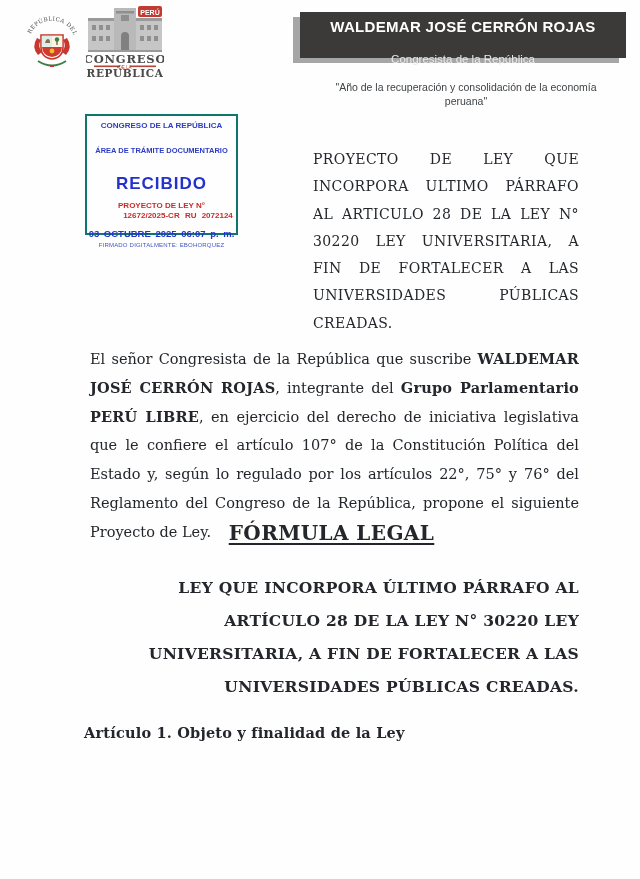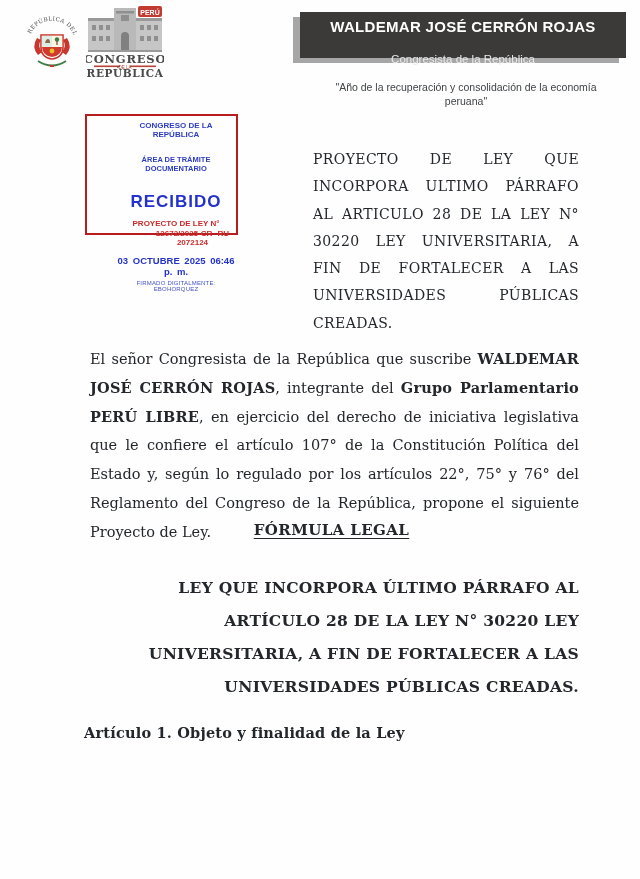--- a/index.html
+++ b/index.html
@@ -33,26 +33,25 @@
   .year-quote {
     position: absolute; left: 330px; top: 81px; width: 272px;
     text-align: center;
     font-family: "Liberation Sans", sans-serif;
     font-size: 10.5px; line-height: 13.5px; color: #3f4346;
   }
 
   
   .stamp {
     position: absolute; left: 85px; top: 114px; width: 153px; height: 121px;
-    border: 2px solid #b91c1c;
+    border: 2px solid #0f766e;
     box-sizing: border-box;
     text-align: center;
     font-family: "Liberation Sans", sans-serif;
     padding-top: 5px;
-    padding-left: 29px;
   }
   .stamp .org  { font-size: 8px;   font-weight: bold; color: #2d3cc4; }
   .stamp .area { font-size: 7.5px; font-weight: bold; color: #2d3cc4; margin-top: 16px; }
   .stamp .received { font-size: 17px; font-weight: bold; color: #2432cc; letter-spacing: 1px; margin-top: 19px; }
   .stamp .doc-label  { font-size: 8px; font-weight: bold; color: #cc2a2a; margin-top: 7px; }
   .stamp .doc-number { font-size: 8px; font-weight: bold; color: #cc2a2a; margin-top: 1px; word-spacing: 3px; margin-left: 33px; }
   .stamp .date-time  { font-size: 9.5px; font-weight: bold; color: #2432cc; margin-top: 8px; word-spacing: 2px; }
   .stamp .signature  { font-size: 6px; color: #4553c9; margin-top: 3px; letter-spacing: 0.2px; }
 
   
@@ -69,21 +68,21 @@
     position: absolute; left: 90px; top: 345px; width: 489px;
     font-size: 14.5px; line-height: 28.8px;
     text-align: justify;
     color: #23262b;
   }
   .intro-paragraph b { letter-spacing: 0.2px; }
 
   .formula-heading {
     position: absolute; left: 84px; top: 521px; width: 495px;
     text-align: center;
-    font-size: 15px; font-weight: bold; letter-spacing: 0.4px;
+    font-size: 20px; font-weight: bold; letter-spacing: 0.4px;
     text-decoration: underline;
     text-underline-offset: 3px;
   }
 
   .law-title {
     position: absolute; left: 84px; top: 571px; width: 495px;
     text-align: right;
     font-size: 15.5px; font-weight: bold;
     line-height: 33px; letter-spacing: 0.3px;
   }
@@ -178,21 +177,21 @@
   </div>
 
   <div class="year-quote">"Año de la recuperación y consolidación de la economía peruana"</div>
 
   <div class="stamp">
     <div class="org">CONGRESO DE LA REPÚBLICA</div>
     <div class="area">ÁREA DE TRÁMITE DOCUMENTARIO</div>
     <div class="received">RECIBIDO</div>
     <div class="doc-label">PROYECTO DE LEY N°</div>
     <div class="doc-number">12672/2025-CR RU 2072124</div>
-    <div class="date-time">03 OCTUBRE 2025 06:46 p. m.</div>
+    <div class="date-time">03 OCTUBRE 2025 06:07 p. m.</div>
     <div class="signature">FIRMADO DIGITALMENTE: EBOHORQUEZ</div>
   </div>
 
   <div class="project-title">PROYECTO DE LEY QUE INCORPORA ULTIMO PÁRRAFO AL ARTICULO 28 DE LA LEY N° 30220 LEY UNIVERSITARIA, A FIN DE FORTALECER A LAS UNIVERSIDADES PÚBLICAS CREADAS.</div>
 
   <div class="intro-paragraph"><span>El señor Congresista de la República que suscribe </span><b>WALDEMAR JOSÉ CERRÓN ROJAS</b><span>, integrante del </span><b>Grupo Parlamentario PERÚ LIBRE</b><span>, en ejercicio del derecho de iniciativa legislativa que le confiere el artículo 107° de la Constitución Política del Estado y, según lo regulado por los artículos 22°, 75° y 76° del Reglamento del Congreso de la República, propone el siguiente Proyecto de Ley.</span></div>
 
   <div class="formula-heading">FÓRMULA LEGAL</div>
 
   <div class="law-title">LEY QUE INCORPORA ÚLTIMO PÁRRAFO AL ARTÍCULO 28 DE LA LEY N° 30220 LEY UNIVERSITARIA, A FIN DE FORTALECER A LAS UNIVERSIDADES PÚBLICAS CREADAS.</div>

